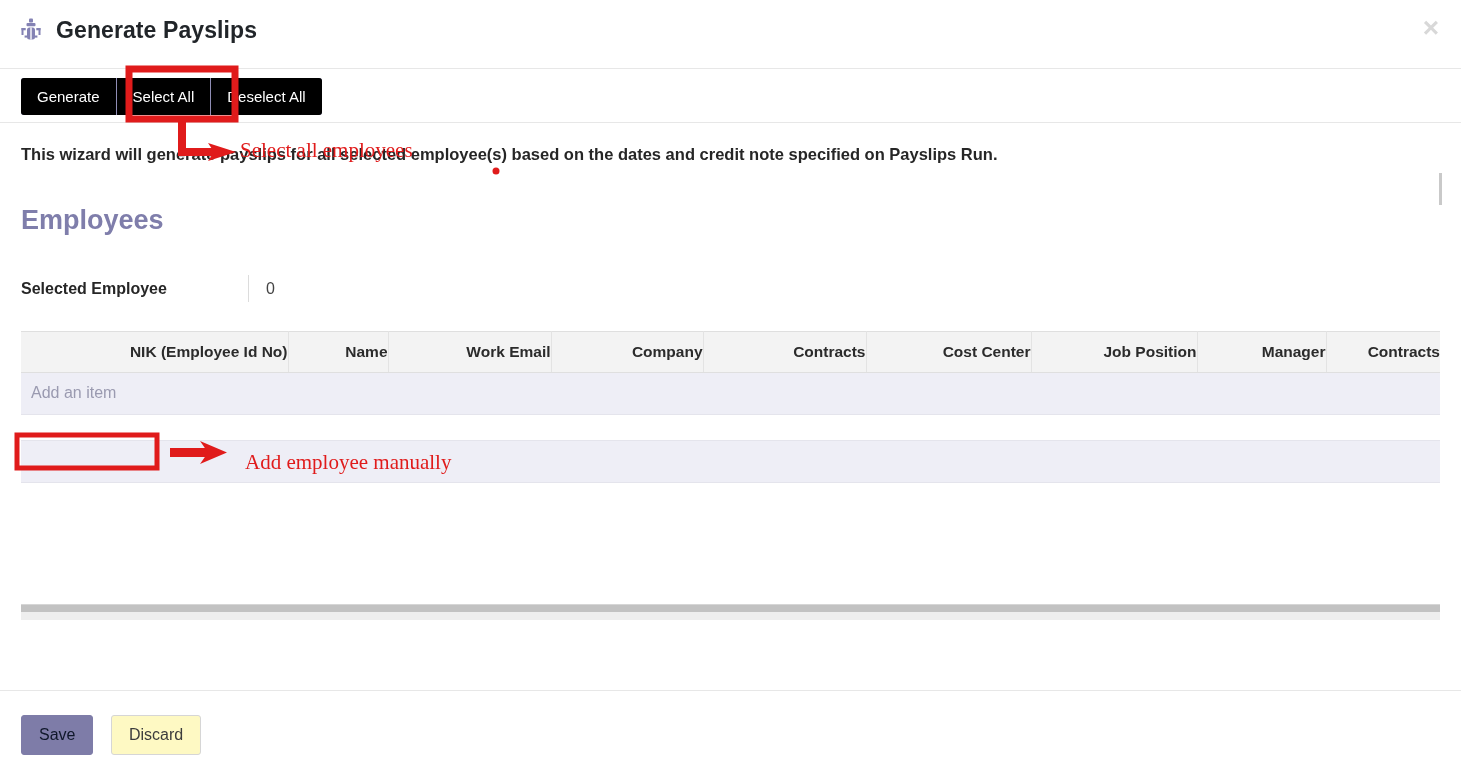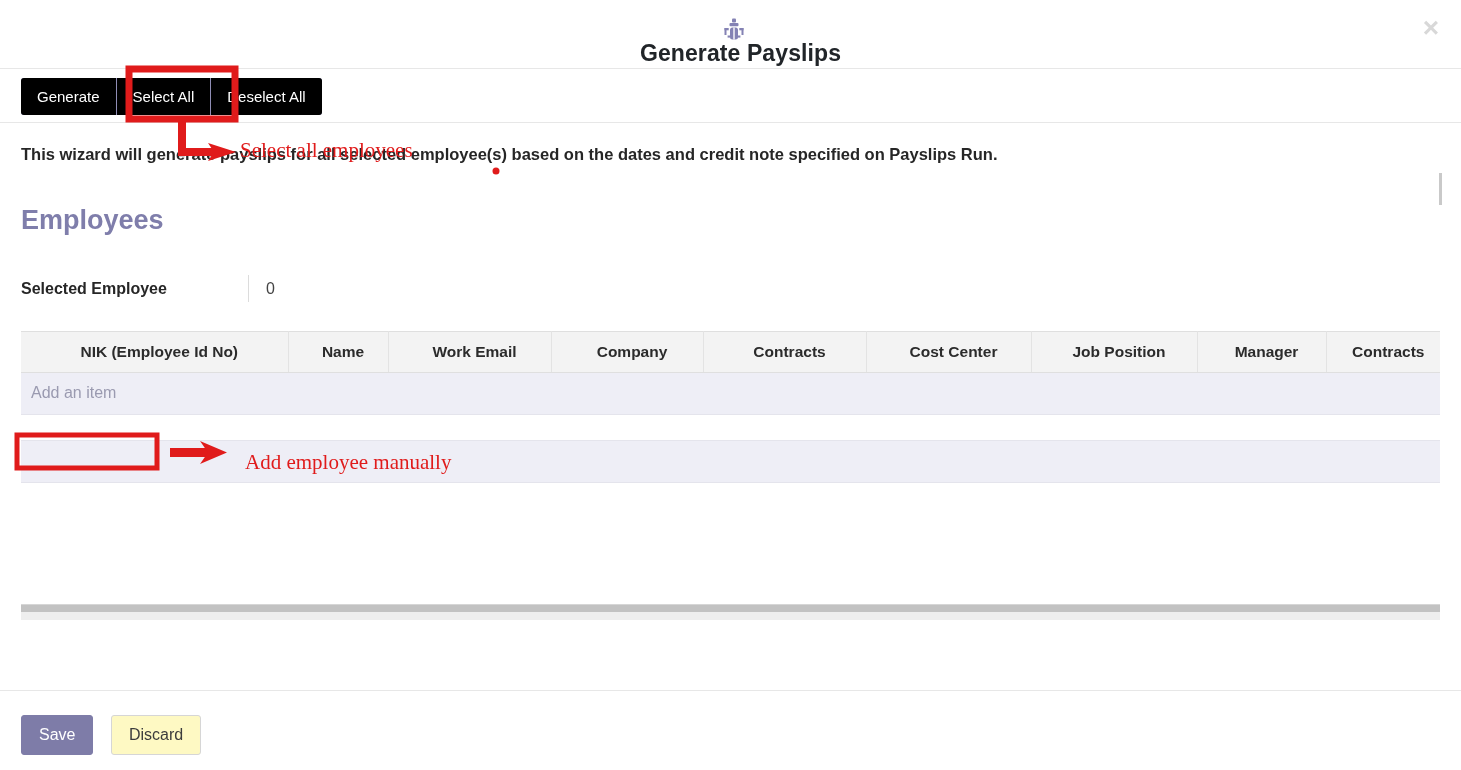--- a/index.html
+++ b/index.html
@@ -20,21 +20,20 @@
   .modal-header {
     position: relative;
     height: 69px;
     border-bottom: 1px solid #e7e7e7;
     box-sizing: border-box;
   }
   .title-row {
     display: flex;
     align-items: center;
     padding: 18px 0 0 20px;
-    flex-direction: column;
   }
   .bug-icon {
     width: 22px;
     height: 24px;
     margin-right: 14px;
     flex: 0 0 auto;
     display: block;
   }
   .modal-title {
     font-size: 23px;
@@ -136,21 +135,21 @@
     table-layout: fixed;
   }
   table.emp thead th {
     background: #f3f3f3;
     border-top: 1px solid #dfdfdf;
     border-bottom: 1px solid #dfdfdf;
     border-right: 1px solid #e3e3e3;
     font-size: 15.5px;
     font-weight: bold;
     color: #2b2b2b;
-    text-align: center;
+    text-align: right;
     padding: 10px 0 10px 10px;
     height: 20px;
     white-space: nowrap;
     overflow: hidden;
   }
   table.emp thead th:last-child { border-right: none; }
   table.emp tbody td {
     background: #eeeef6;
     border-bottom: 1px solid #e4e4ec;
     height: 25px;
@@ -207,21 +206,21 @@
     position: absolute;
     left: 0;
     top: 690px;
     width: 1461px;
     border-top: 1px solid #e7e7e7;
     box-sizing: border-box;
     padding: 24px 0 0 21px;
   }
   .btn-save {
     background: #7e7ca8;
-    color: #ffffff;
+    color: #0f172a;
     border: 1px solid #7e7ca8;
     border-radius: 3px;
     font-size: 16px;
     font-family: "Liberation Sans", sans-serif;
     padding: 0 17px;
     height: 40px;
     cursor: pointer;
   }
   .btn-discard {
     background: #fef9c3;

